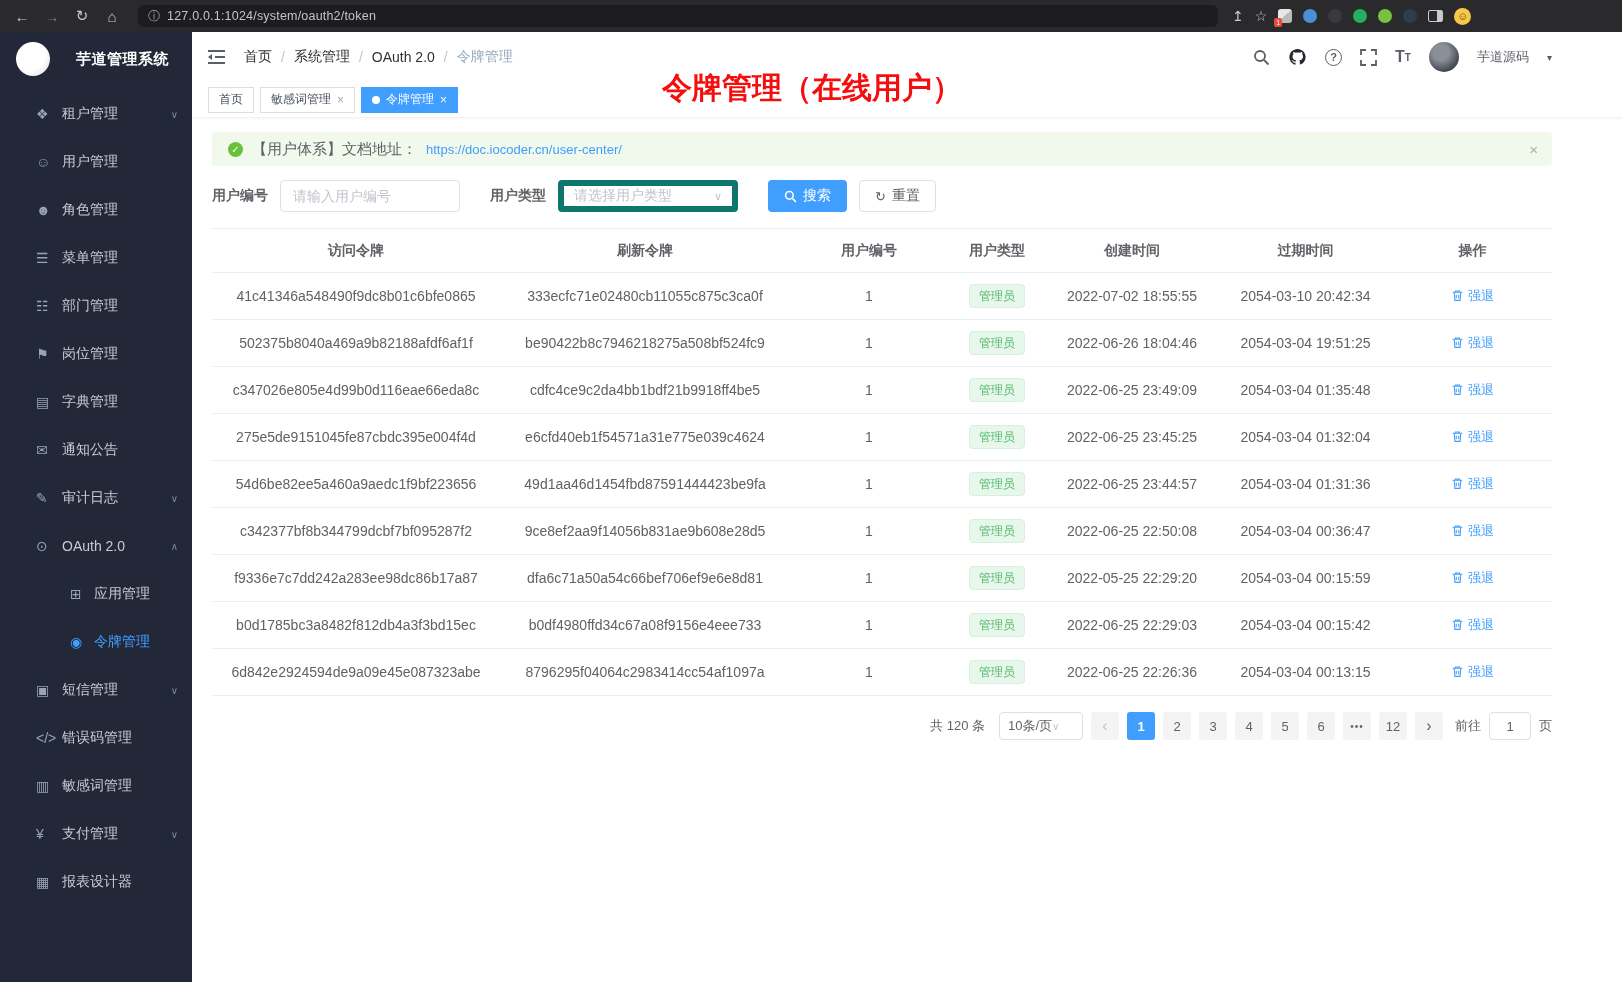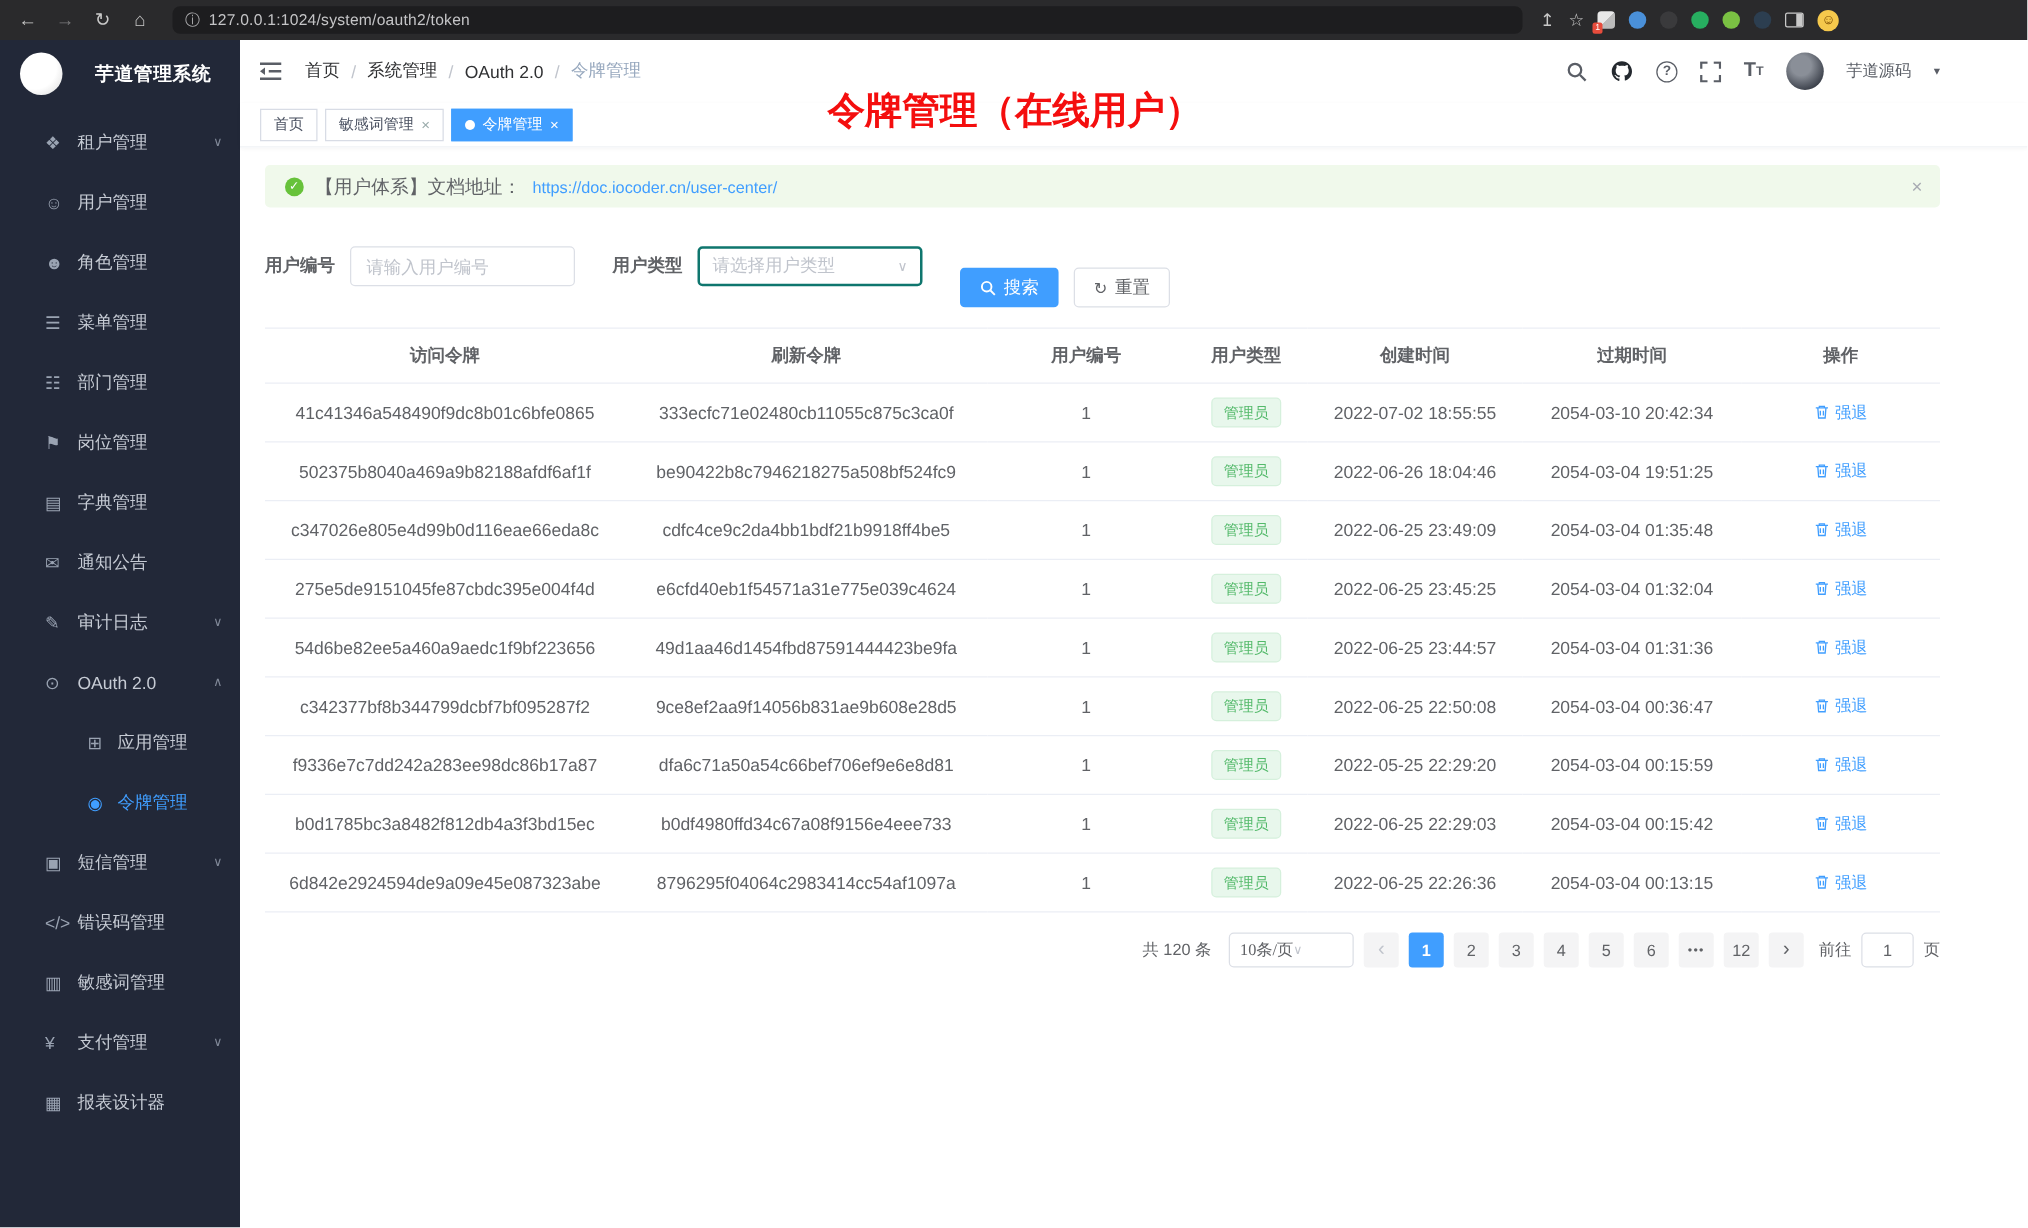--- a/index.html
+++ b/index.html
@@ -70,37 +70,37 @@
   .check-circ { width:15px; height:15px; border-radius:50%; background:#67c23a; color:#fff; font-size:10px; display:flex; align-items:center; justify-content:center; flex:none; }
   .alert-text { font-size:15px; color:#606266; }
   .alert-link { font-size:13px; color:#409eff; cursor:pointer; }
   .alert-close { position:absolute; right:14px; color:#a8abb2; font-size:15px; cursor:pointer; }
 
   .search-row { display:flex; align-items:center; margin:2px 0 16px; }
   .fgroup { display:flex; align-items:center; gap:12px; margin-right:30px; }
   .flabel { font-size:14px; font-weight:bold; color:#606266; white-space:nowrap; }
   .finput { width:180px; height:32px; border:1px solid #dcdfe6; border-radius:4px; padding:0 12px; font-size:14px; color:#606266; outline:none; font-family:inherit; }
   .finput::placeholder { color:#c0c4cc; }
-  .fselect { width:180px; height:32px; border:2px solid #0f766e; border-radius:4px; padding:0 10px; display:flex; align-items:center; justify-content:space-between; cursor:pointer; }
+  .fselect { width:180px; height:32px; border:6px solid #0f766e; border-radius:4px; padding:0 10px; display:flex; align-items:center; justify-content:space-between; cursor:pointer; }
   .fselect .ph { font-size:14px; color:#c0c4cc; }
   .fselect .sv { font-size:11px; color:#c0c4cc; }
-  .btn { height:32px; border-radius:4px; display:inline-flex; align-items:center; gap:6px; padding:0 15px; font-size:14px; cursor:pointer; border:1px solid transparent;margin-top:34px; }
+  .btn { height:32px; border-radius:4px; display:inline-flex; align-items:center; gap:6px; padding:0 15px; font-size:14px; cursor:pointer; border:1px solid transparent; }
   .btn.primary { background:#409eff; color:#fff; margin-right:12px; }
   .btn.plain { background:#fff; color:#606266; border-color:#dcdfe6; }
   .btn .ricon { font-size:13px; }
 
   table { width:100%; border-collapse:collapse; table-layout:fixed; }
   th { height:44px; font-size:14px; font-weight:bold; color:#606266; border-top:1px solid #ebeef5; border-bottom:1px solid #ebeef5; text-align:center; }
   td { height:47px; font-size:14px; color:#606266; border-bottom:1px solid #ebeef5; text-align:center; white-space:nowrap; overflow:hidden; }
   .tag-success { display:inline-block; background:#e8f7ec; border:1px solid #d5f0dc; color:#53b96a; font-size:12px; padding:0 9px; height:24px; line-height:22px; border-radius:4px; }
   .action-link { color:#409eff; font-size:13px; cursor:pointer; display:inline-flex; align-items:center; gap:4px; }
 
   .pagination { margin-top:16px; display:flex; align-items:center; justify-content:flex-end; gap:8px; font-size:13px; color:#606266; }
   .pg-total { margin-right:6px; }
-  .pg-size { width:100px; height:28px; border:1px solid #dcdfe6; border-radius:4px; padding:0 8px; display:flex; align-items:center; cursor:pointer;font-family:Liberation Serif, serif; }
+  .pg-size { width:84px; height:28px; border:1px solid #dcdfe6; border-radius:4px; padding:0 8px; display:flex; align-items:center; cursor:pointer; }
   .pg-size .sv { font-size:10px; color:#c0c4cc; }
   .pg-btn { min-width:28px; height:28px; border-radius:3px; background:#f4f4f5; color:#606266; display:flex; align-items:center; justify-content:center; font-size:13px; cursor:pointer; padding:0 4px; }
   .pg-btn.arrow { font-size:16px; }
   .pg-btn.disabled { color:#c0c4cc; cursor:default; }
   .pg-btn.active { background:#409eff; color:#fff; font-weight:bold; cursor:default; }
   .pg-btn.dots { letter-spacing:1px; font-size:10px; }
   .pg-goto { display:flex; align-items:center; gap:8px; margin-left:4px; }
   .pg-input { width:42px; height:28px; border:1px solid #dcdfe6; border-radius:4px; text-align:center; font-size:13px; color:#606266; outline:none; font-family:inherit; }
 </style>
 </head>

